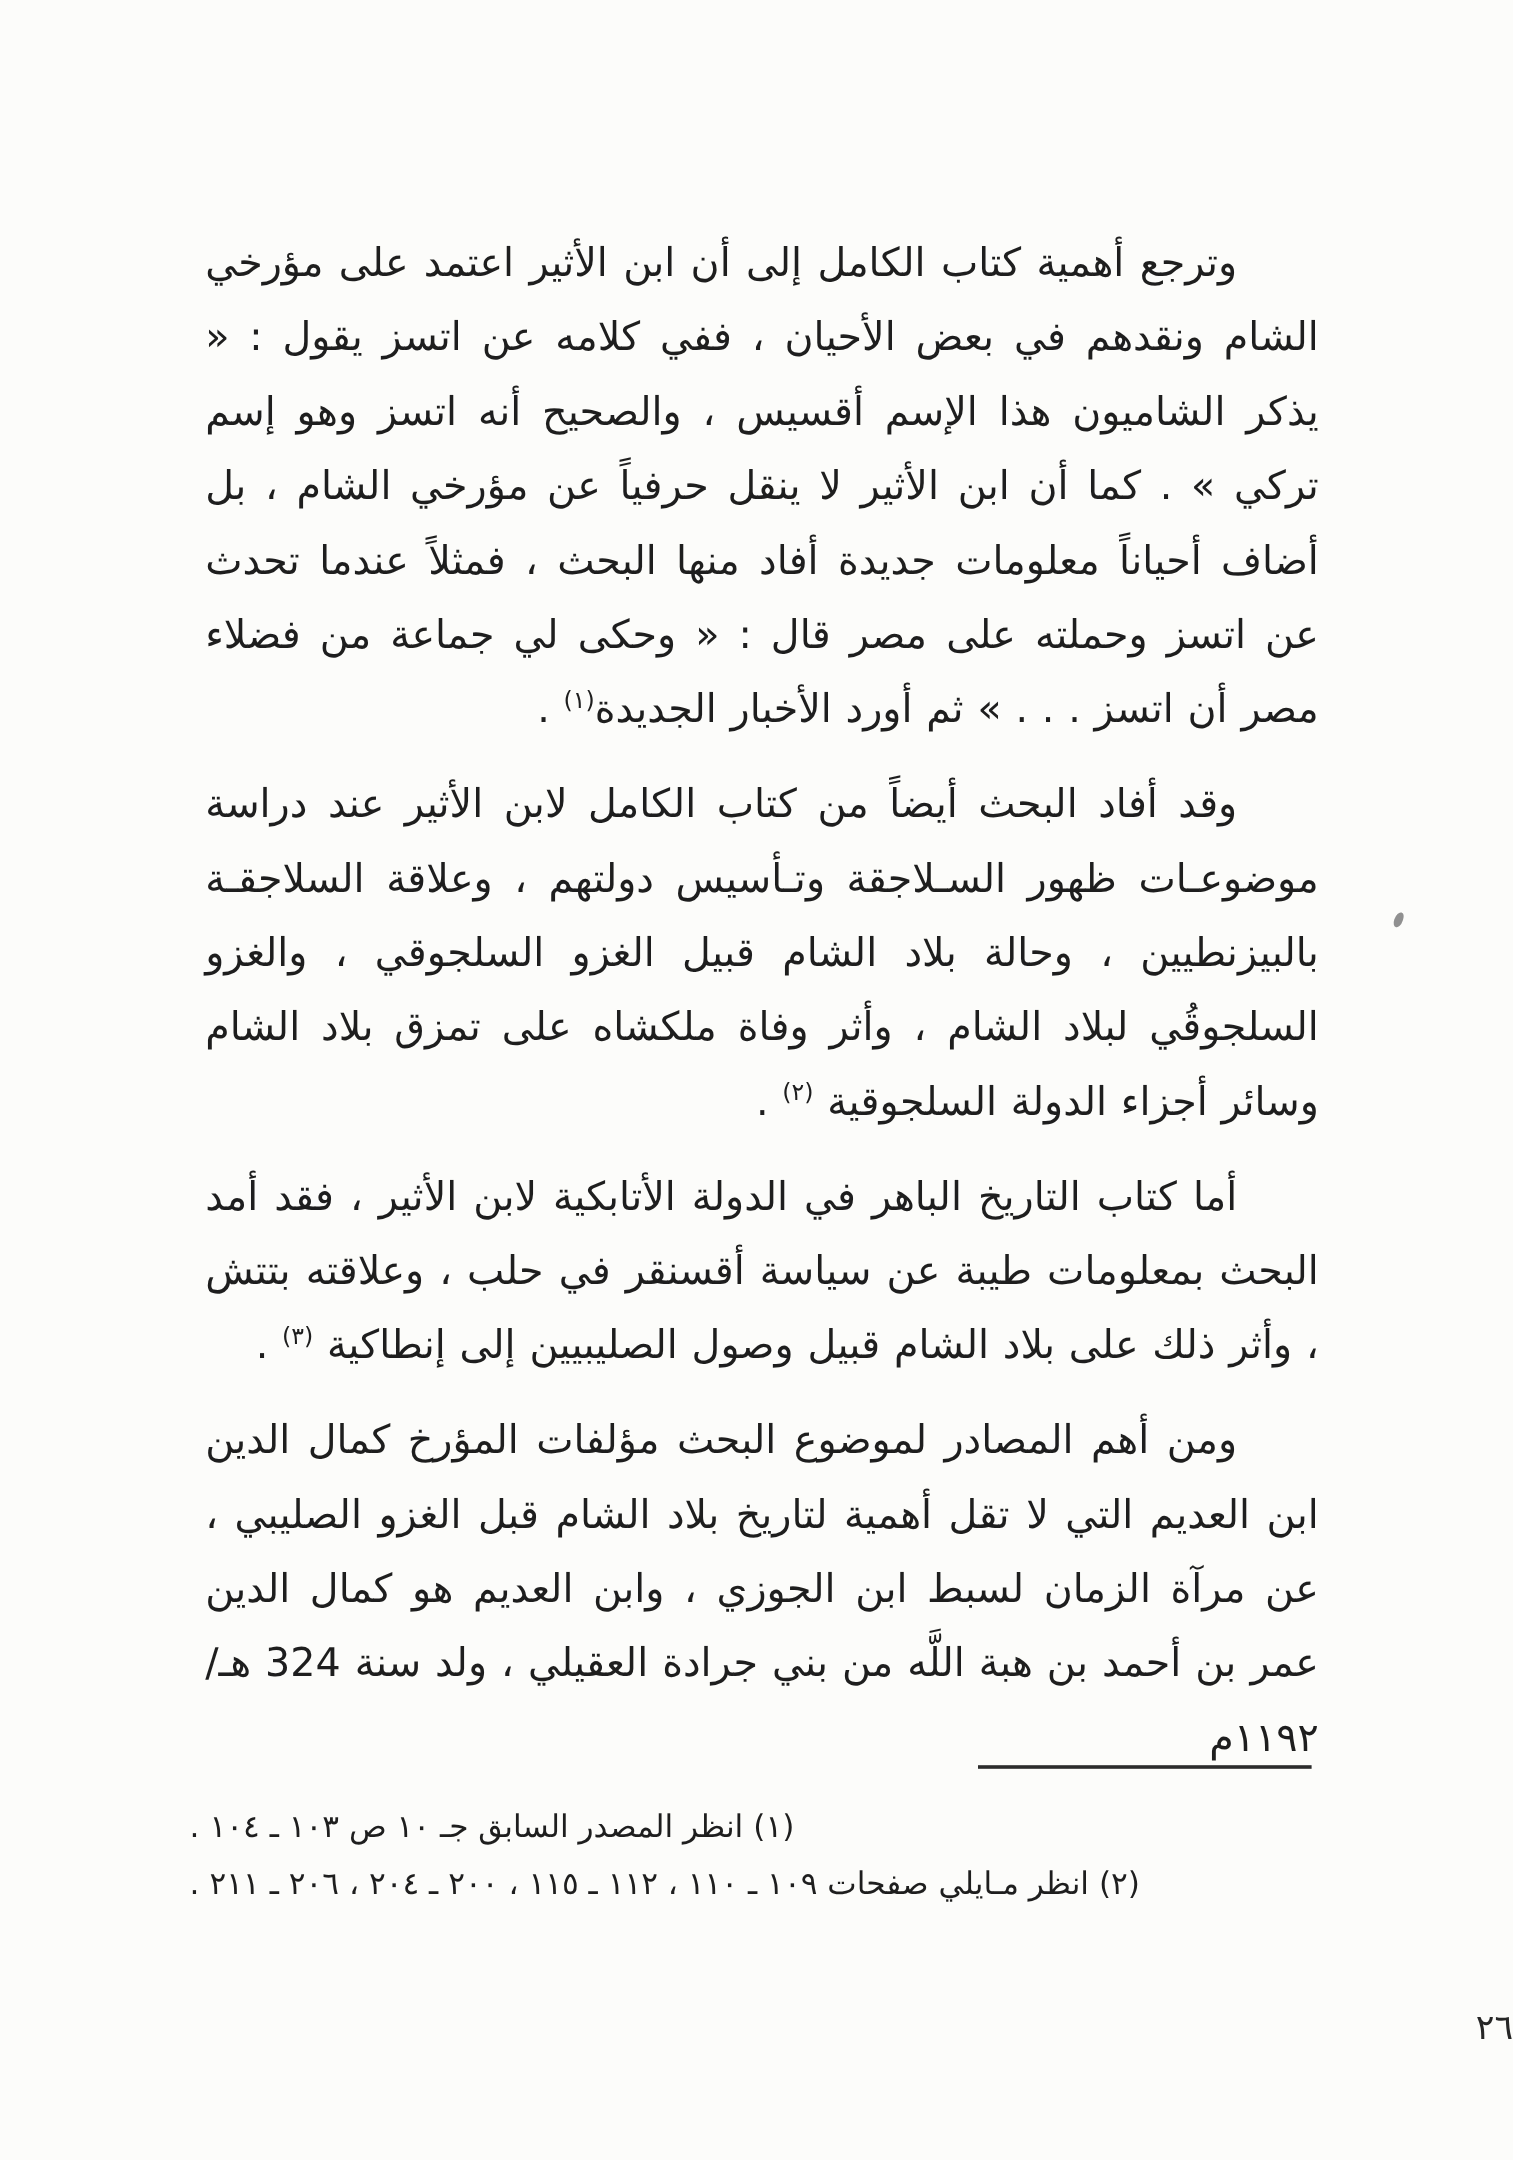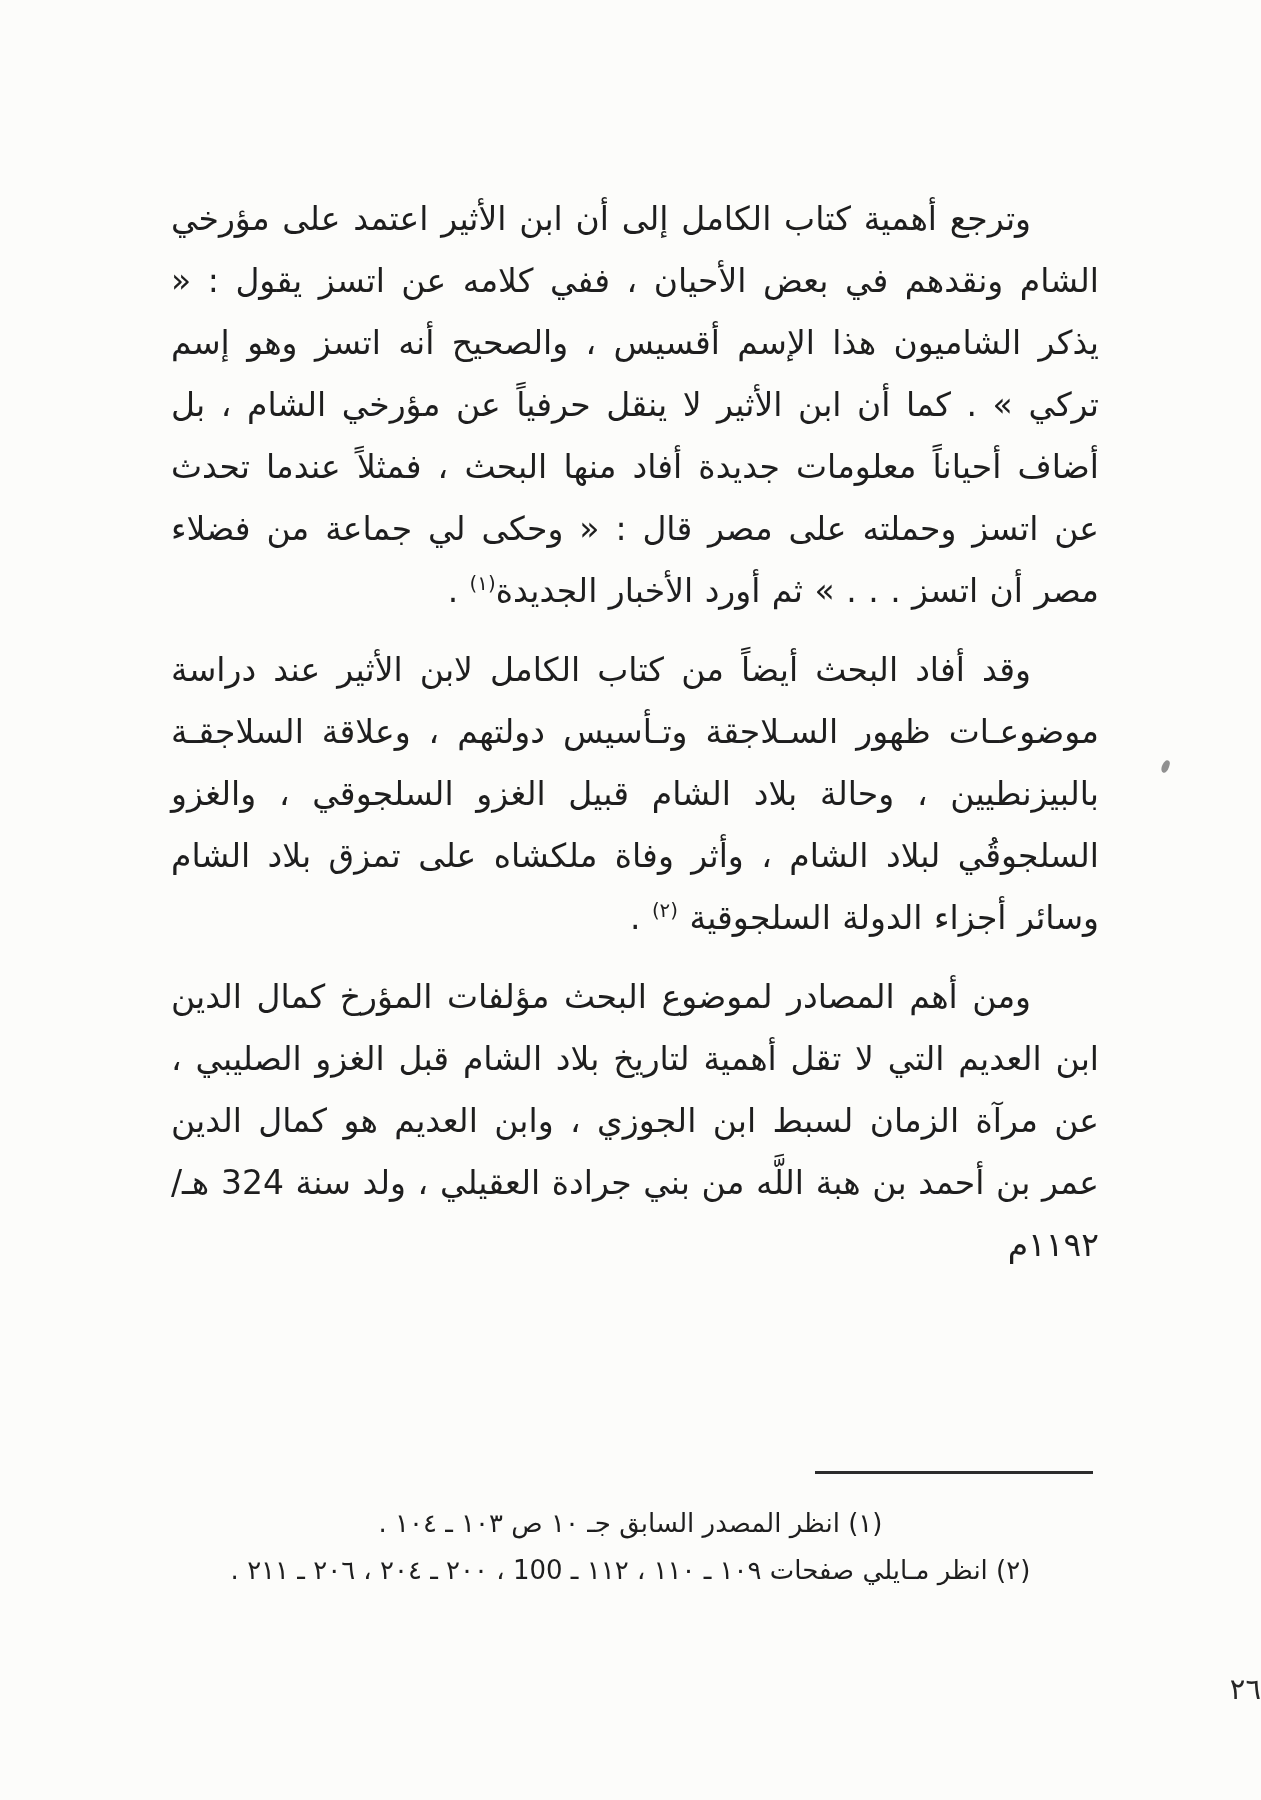--- a/index.html
+++ b/index.html
@@ -38,21 +38,21 @@
     background:#2c2c2c;
   }
   .footnotes{
     position:absolute;
     top:1500px;right:158px;width:945px;
     direction:rtl;
     font-size:26px;
     line-height:47px;
   }
   .footnote{
-    text-align:center;
+    text-align:left;
     white-space:nowrap;
   }
   .page-number{
     position:absolute;
     top:1672px;left:0;right:0;
     font-size:29px;
     letter-spacing:2px;
     color:#262626;
   }
   .scan-speck{
@@ -69,32 +69,33 @@
 <body>
 
 <div class="page">
 
   <div class="body-text">
 
     <p><span>وترجع أهمية كتاب الكامل إلى أن ابن الأثير اعتمد على مؤرخي الشام ونقدهم في بعض الأحيان ، ففي كلامه عن اتسز يقول : « يذكر الشاميون هذا الإسم أقسيس ، والصحيح أنه اتسز وهو إسم تركي » . كما أن ابن الأثير لا ينقل حرفياً عن مؤرخي الشام ، بل أضاف أحياناً معلومات جديدة أفاد منها البحث ، فمثلاً عندما تحدث عن اتسز وحملته على مصر قال : « وحكى لي جماعة من فضلاء مصر أن اتسز . . . » ثم أورد الأخبار الجديدة</span><sup class="fn-ref">(١)</sup><span> .</span></p>
 
     <p><span>وقد أفاد البحث أيضاً من كتاب الكامل لابن الأثير عند دراسة موضوعـات ظهور السـلاجقة وتـأسيس دولتهم ، وعلاقة السلاجقـة بالبيزنطيين ، وحالة بلاد الشام قبيل الغزو السلجوقي ، والغزو السلجوقُي لبلاد الشام ، وأثر وفاة ملكشاه على تمزق بلاد الشام وسائر أجزاء الدولة السلجوقية </span><sup class="fn-ref">(٢)</sup><span> .</span></p>
 
+    <p><span>أما كتاب التاريخ الباهر في الدولة الأتابكية لابن الأثير ، فقد أمد البحث بمعلومات طيبة عن سياسة أقسنقر في حلب ، وعلاقته بتتش ، وأثر ذلك على بلاد الشام قبيل وصول الصليبيين إلى إنطاكية </span><sup class="fn-ref">(٣)</sup><span> .</span></p>
 
     <p><span>ومن أهم المصادر لموضوع البحث مؤلفات المؤرخ كمال الدين ابن العديم التي لا تقل أهمية لتاريخ بلاد الشام قبل الغزو الصليبي ، عن مرآة الزمان لسبط ابن الجوزي ، وابن العديم هو كمال الدين عمر بن أحمد بن هبة اللَّه من بني جرادة العقيلي ، ولد سنة 324 هـ/١١٩٢م</span></p>
 
   </div>
 
   <div class="separator"></div>
 
   <div class="footnotes">
 
     <div class="footnote"><span>(١)</span> <span>انظر المصدر السابق جـ ١٠ ص ١٠٣ ـ ١٠٤ .</span></div>
 
-    <div class="footnote"><span>(٢)</span> <span>انظر مـايلي صفحات ١٠٩ ـ ١١٠ ، ١١٢ ـ 100 ، ٢٠٠ ـ ٢٠٤ ، ٢٠٦ ـ ٢١١ .</span></div>
+    <div class="footnote"><span>(٢)</span> <span>انظر مـايلي صفحات ١٠٩ ـ ١١٠ ، ١١٢ ـ ١١٥ ، ٢٠٠ ـ ٢٠٤ ، ٢٠٦ ـ ٢١١ .</span></div>
 
 
   </div>
 
   <div class="page-number">٢٦</div>
 
   <div class="scan-speck"></div>
 
 </div>
 

